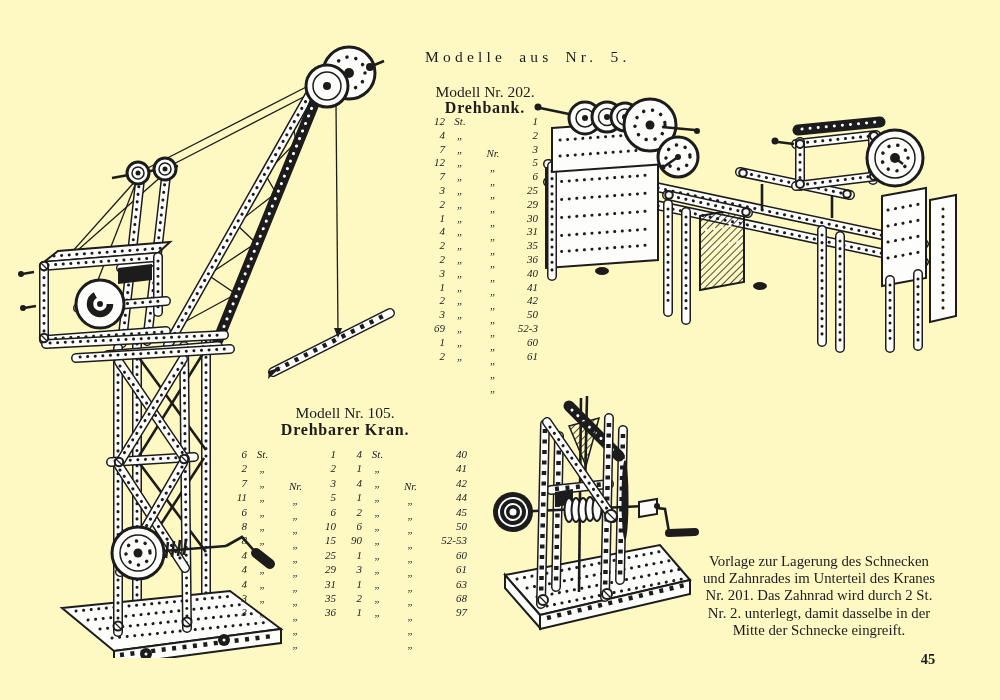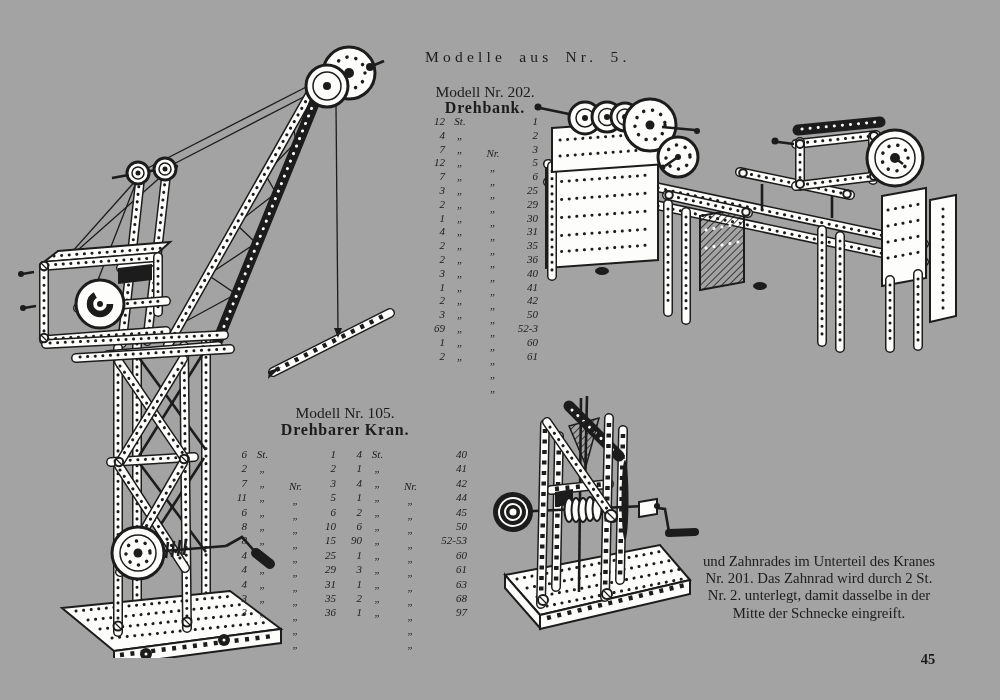--- a/index.html
+++ b/index.html
@@ -1,18 +1,18 @@
 <!DOCTYPE html>
 <html><head>
 <meta charset="utf-8">
 <style>
   html,body { margin:0; padding:0; background:#e8e8e8; }
   .page {
     position:relative; width:1000px; height:700px; margin:0 auto;
-    background:#a3a3a3; color:#1c1c1c; overflow:hidden;
+    background:#fef9c3; color:#1c1c1c; overflow:hidden;
     font-family:"Liberation Serif","DejaVu Serif",serif;
   }
   .abs { position:absolute; }
   .heading { left:425px; top:48px; width:195px; text-align:center;
     font-size:15.5px; letter-spacing:4.2px; word-spacing:5px; white-space:nowrap; }
   .m202-title { left:424px; top:83px; width:122px; text-align:center; font-size:15.5px; }
   .m202-sub   { left:424px; top:99px; width:122px; text-align:center; font-size:16px; font-weight:bold; letter-spacing:.8px; }
   .m201-title { left:278px; top:404px; width:134px; text-align:center; font-size:15.5px; }
   .m201-sub   { left:278px; top:421px; width:134px; text-align:center; font-size:16px; font-weight:bold; letter-spacing:.8px; }
 
@@ -799,20 +799,21 @@
   <div class="prow">
     <span class="c-qty">1</span>
     <span class="c-unit">„</span>
     <span class="c-ref">„</span>
     <span class="c-part">97</span>
   </div>
 </div>
   </div>
 
   <div class="abs caption">
+    <div>Vorlage zur Lagerung des Schnecken</div>
     <div>und Zahnrades im Unterteil des Kranes</div>
     <div>Nr. 201. Das Zahnrad wird durch 2 St.</div>
     <div>Nr. 2. unterlegt, damit dasselbe in der</div>
     <div>Mitte der Schnecke eingreift.</div>
   </div>
 
   <div class="abs pageno">45</div>
 </div>
 
 </body></html>

